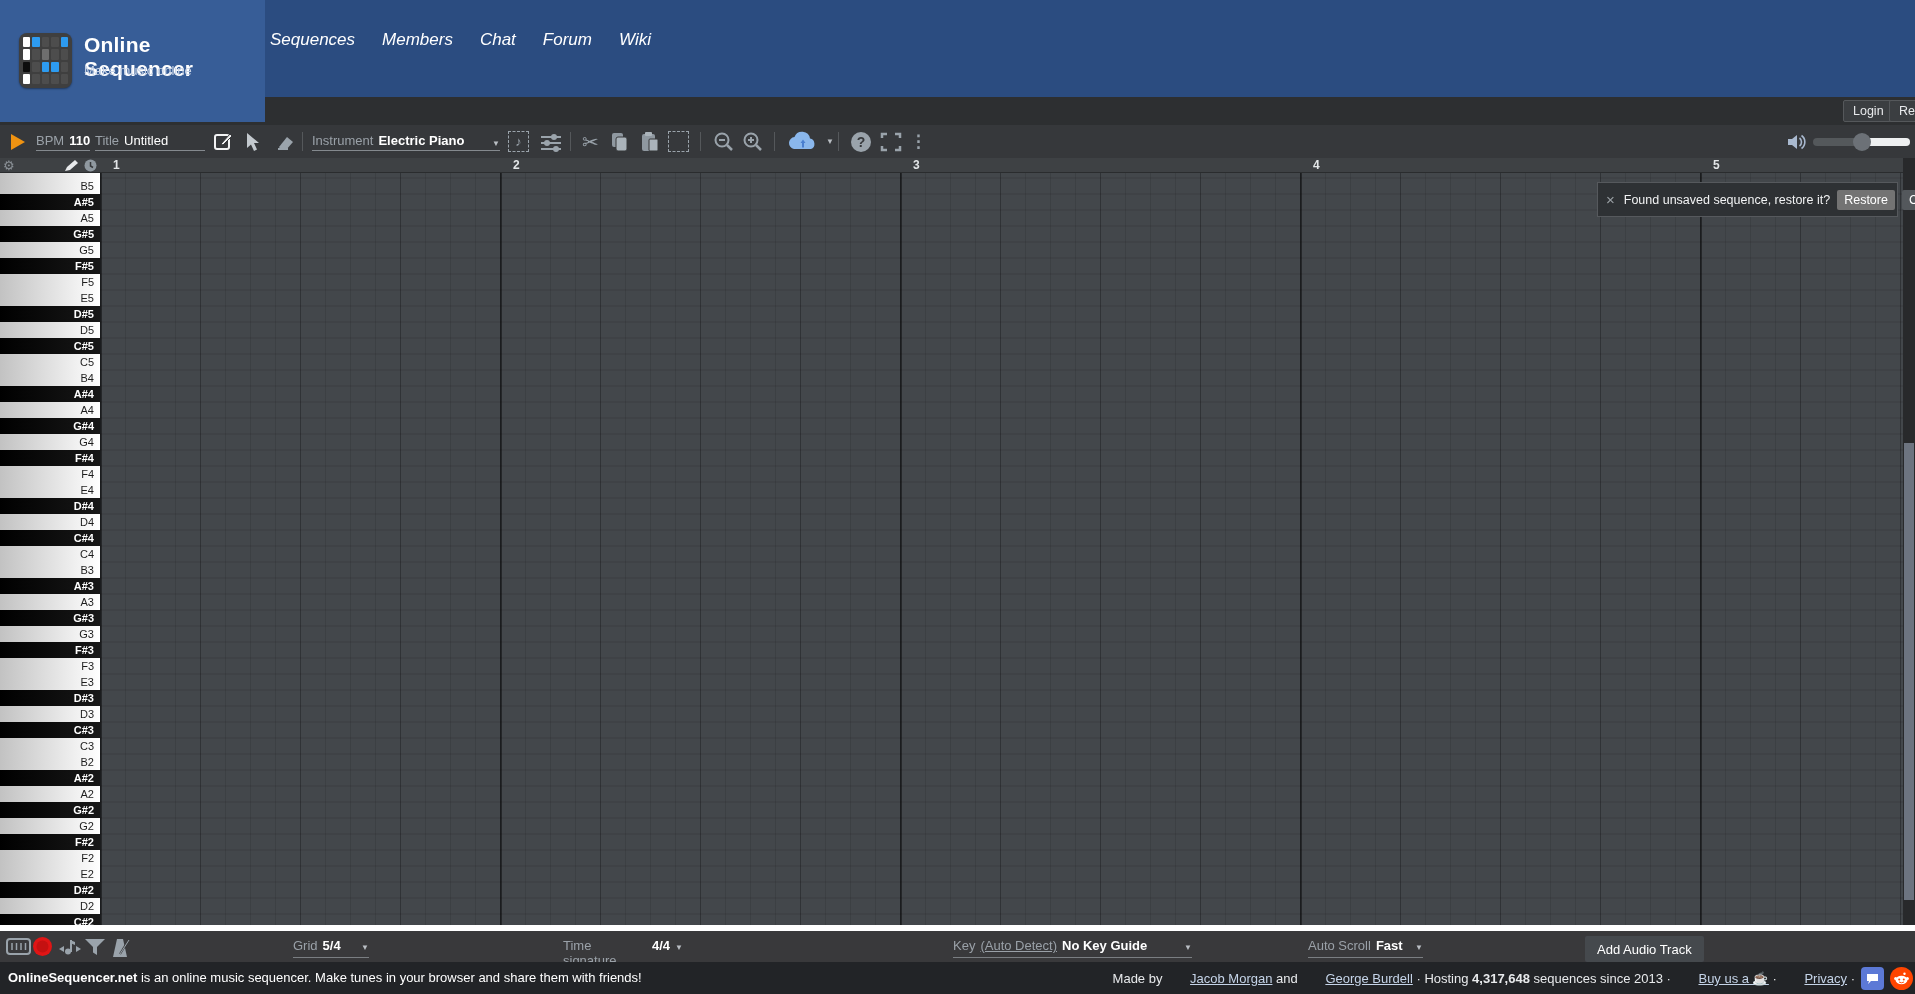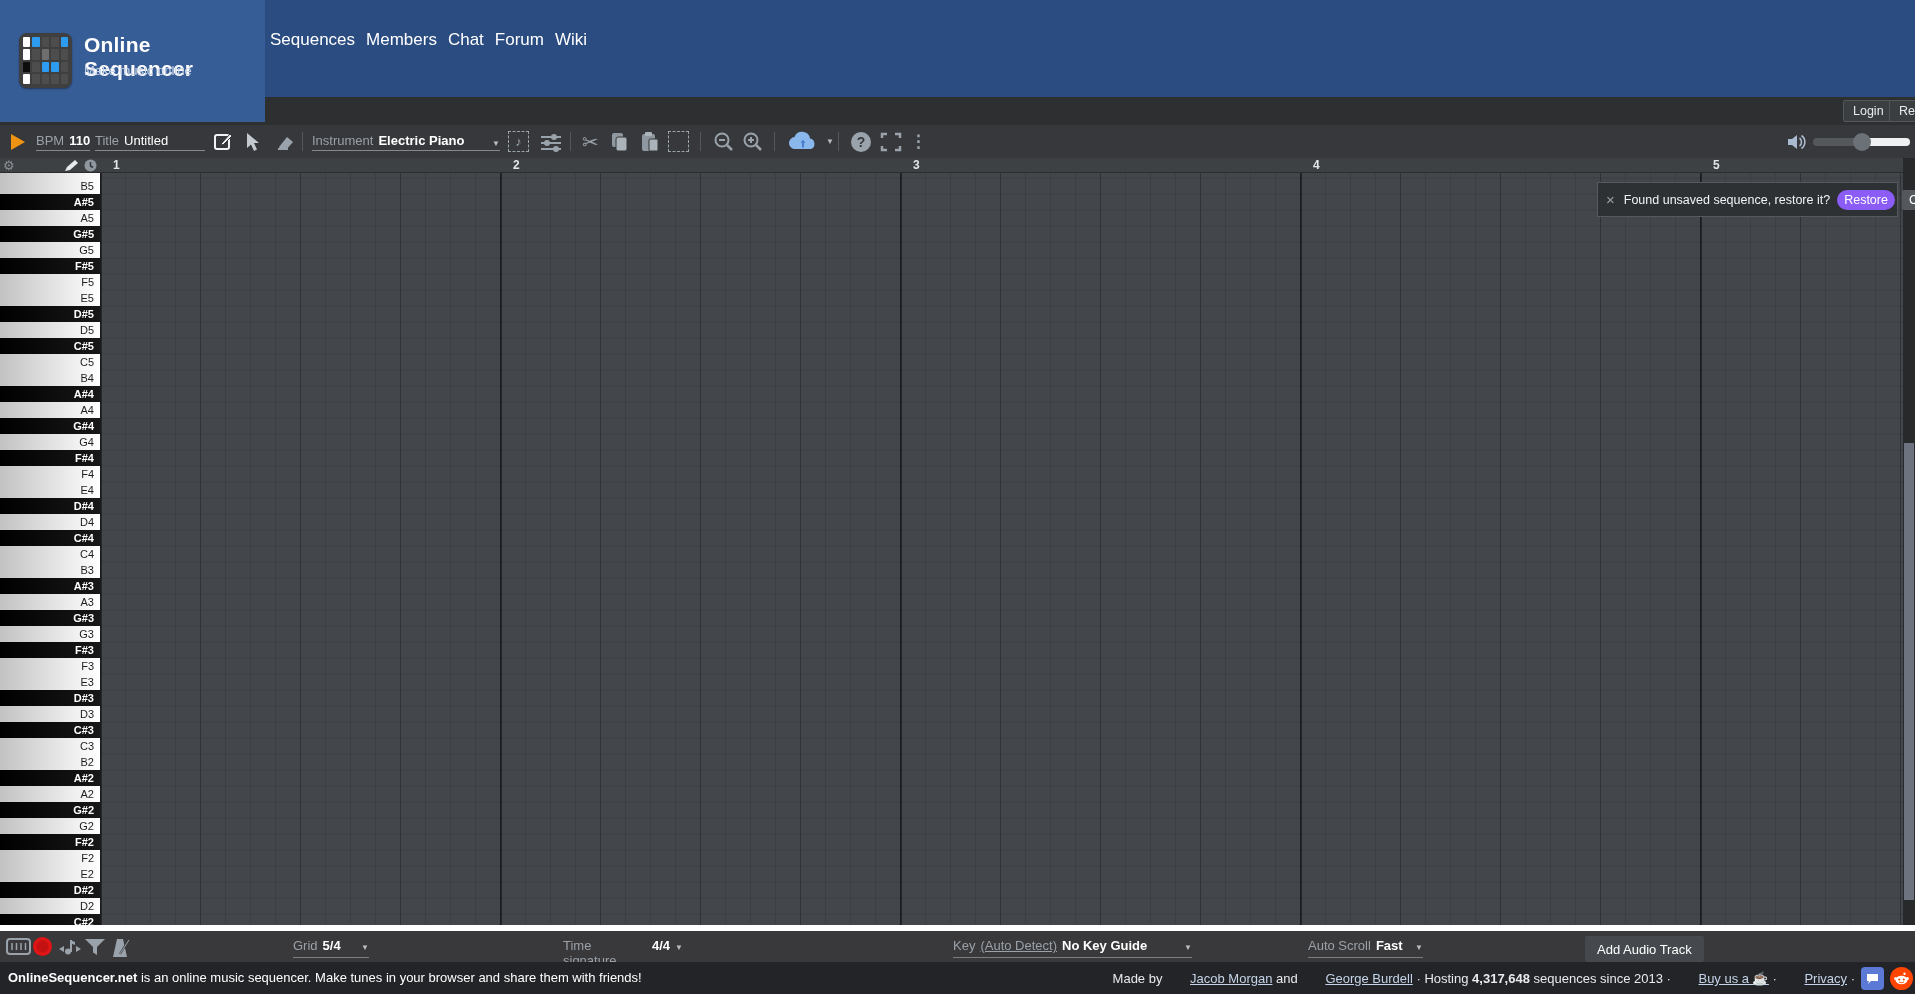--- a/index.html
+++ b/index.html
@@ -9,21 +9,21 @@
 
   
   #topnav { position:absolute; left:0; top:0; width:1915px; height:97px; background:#2b4c80; }
   #logo-block { position:absolute; left:0; top:0; width:265px; height:122px; background:#375d97; z-index:3; }
   #logo-icon { position:absolute; left:19px; top:33px; width:53px; height:55px; background:#3f3f3f;
     border-radius:8px; padding:4px; display:grid; grid-template-columns:repeat(5,1fr);
     grid-template-rows:repeat(4,1fr); gap:2px; box-shadow:0 1px 2px rgba(0,0,0,.4); }
   #logo-icon div { border-radius:1px; }
   .brand-title { position:absolute; left:84px; top:33px; font-size:21px; font-weight:bold; color:#ffffff; letter-spacing:.2px; }
   .brand-tagline { position:absolute; left:84px; top:63px; font-size:13px; color:#c7d3e6; }
-  #nav-items { position:absolute; left:270px; top:30px; display:flex; gap:11px; }
+  #nav-items { position:absolute; left:270px; top:30px; display:flex; gap:27px;font-style:italic; }
   .nav-item { color:#ffffff; font-size:17px; cursor:pointer; }
 
   
   #account-bar { position:absolute; left:0; top:97px; width:1915px; height:28px; background:#2d2f31; z-index:2; }
   .acct-btn { position:absolute; top:3px; height:22px; background:#3b3e41; border:1px solid #55585b;
     color:#e8eaec; font-size:12.5px; padding:2px 9px; border-radius:2px; cursor:pointer;
     font-family:"Liberation Sans", sans-serif; }
   #login-btn { left:1843px; }
   #register-btn { left:1889px; }
 
@@ -67,21 +67,21 @@
   #pr-scrollbar { position:absolute; right:0; top:0; width:12px; height:767px; background:#28292b; }
   #pr-thumb { position:absolute; left:1px; top:285px; width:10px; height:457px; background:#6d7480; }
 
   
   #notification { position:absolute; left:1597px; top:24px; width:301px; height:35px; background:#2e3134;
     border:1px solid #56595d; display:flex; align-items:center; padding:0 6px; gap:7px; z-index:5; }
   #notif-close { color:#9aa0a5; font-size:15px; cursor:pointer; padding:0 2px; }
   #notif-text { color:#f2f3f4; font-size:12.5px; white-space:nowrap; }
   .notif-btn { border:none; color:#ffffff; font-size:12.5px; padding:3px 7px; border-radius:2px;
     cursor:pointer; font-family:"Liberation Sans", sans-serif; }
-  #restore-btn { background:#8b5cf6;border-radius:10px; }
+  #restore-btn { background:#737373; }
   #clear-btn { background:#54585c; }
 
   
   #bottombar { position:absolute; left:0; top:925px; width:1915px; height:37px; background:#39393b;
     border-top:6px solid #ffffff; z-index:4; }
   .bb-icon { position:absolute; top:7px; color:#9aa3ab; cursor:pointer; }
   .bb-ctl { position:absolute; top:7px; display:flex; align-items:baseline; gap:5px;
     border-bottom:1px solid #7a7e82; padding-bottom:4px; cursor:pointer; }
   #add-audio-btn { position:absolute; left:1585px; top:5px; height:26px; background:#45494d; border:none;
     color:#ffffff; font-size:13px; padding:0 12px; border-radius:2px; cursor:pointer;

